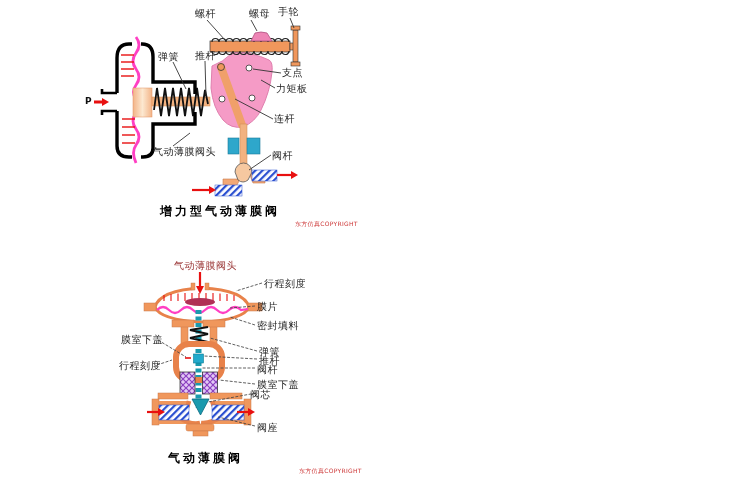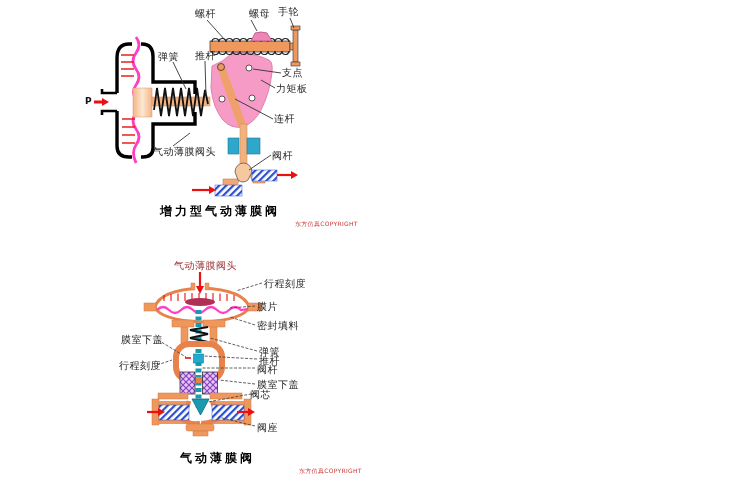--- a/index.html
+++ b/index.html
@@ -248,15 +248,15 @@
   <div class="lbl" style="left:197px;top:52px">膜片</div>
   <div class="lbl" style="left:197px;top:71px">密封填料</div>
   <div class="lbl" style="left:61px;top:85px">膜室下盖</div>
   <div class="lbl" style="left:59px;top:111px">行程刻度</div>
   <div class="lbl" style="left:199px;top:97px">弹簧</div>
   <div class="lbl" style="left:199px;top:106px">推杆</div>
   <div class="lbl" style="left:197px;top:115px">阀杆</div>
   <div class="lbl" style="left:197px;top:130px">膜室下盖</div>
   <div class="lbl" style="left:190px;top:140px">阀芯</div>
   <div class="lbl" style="left:197px;top:173px">阀座</div>
-  <div class="diag-title" style="left:120px;top:200px">气动薄膜阀</div>
+  <div class="diag-title" style="left:108px;top:200px">气动薄膜阀</div>
   <div class="watermark" style="left:239px;top:217px">东方仿真COPYRIGHT</div>
 </div>
 
 </body></html>

